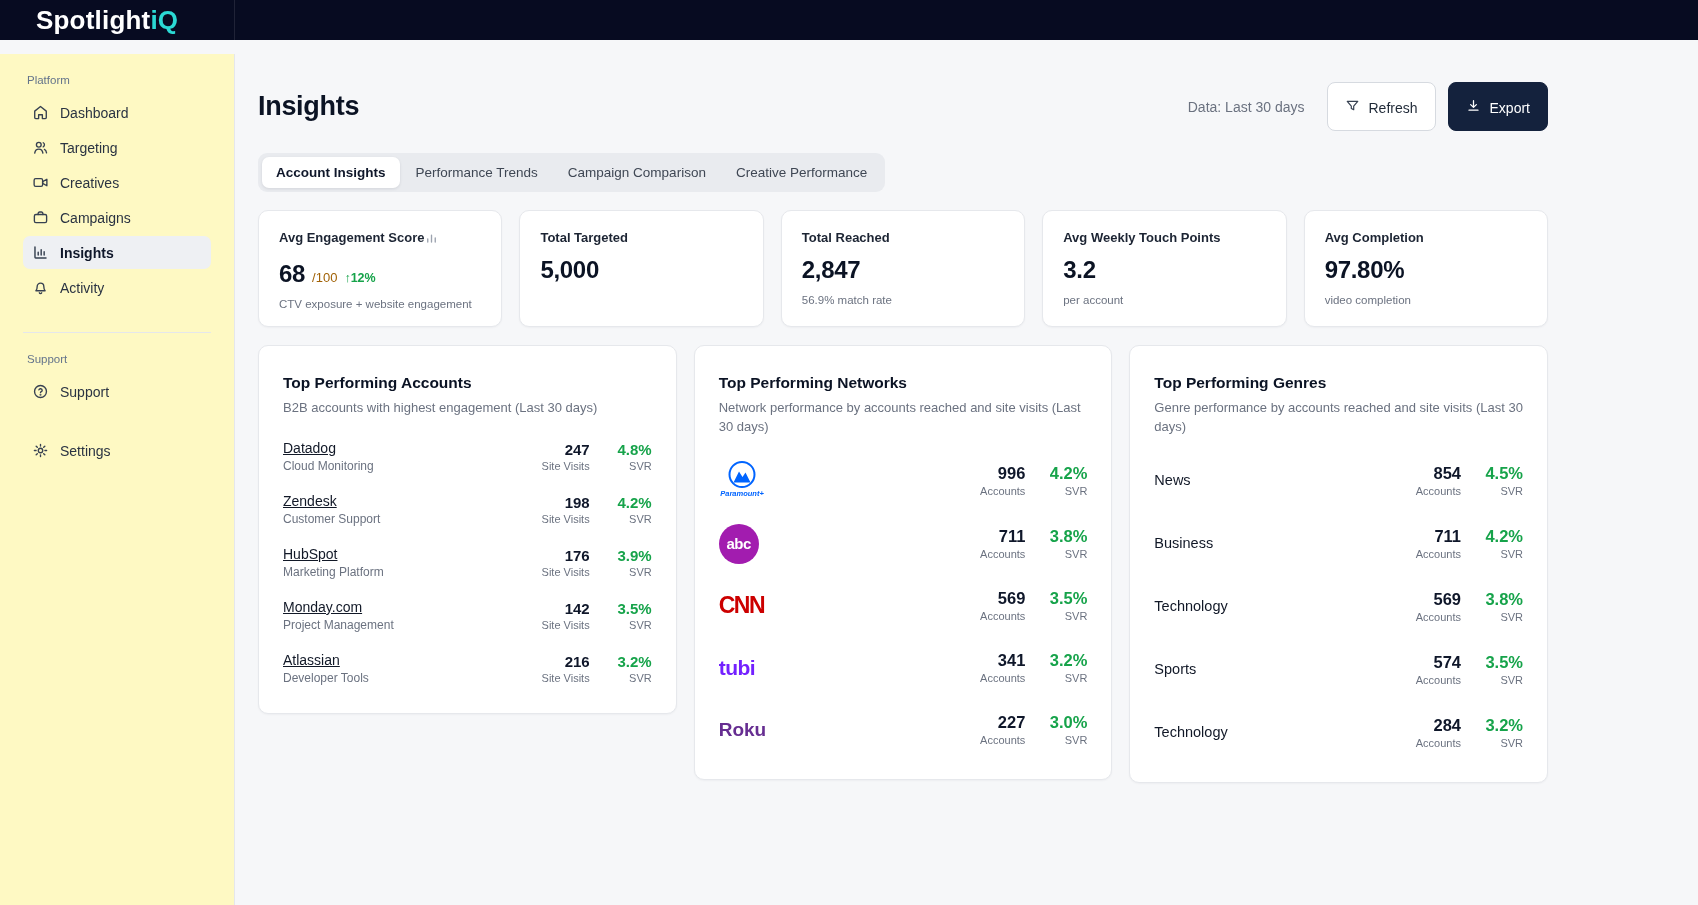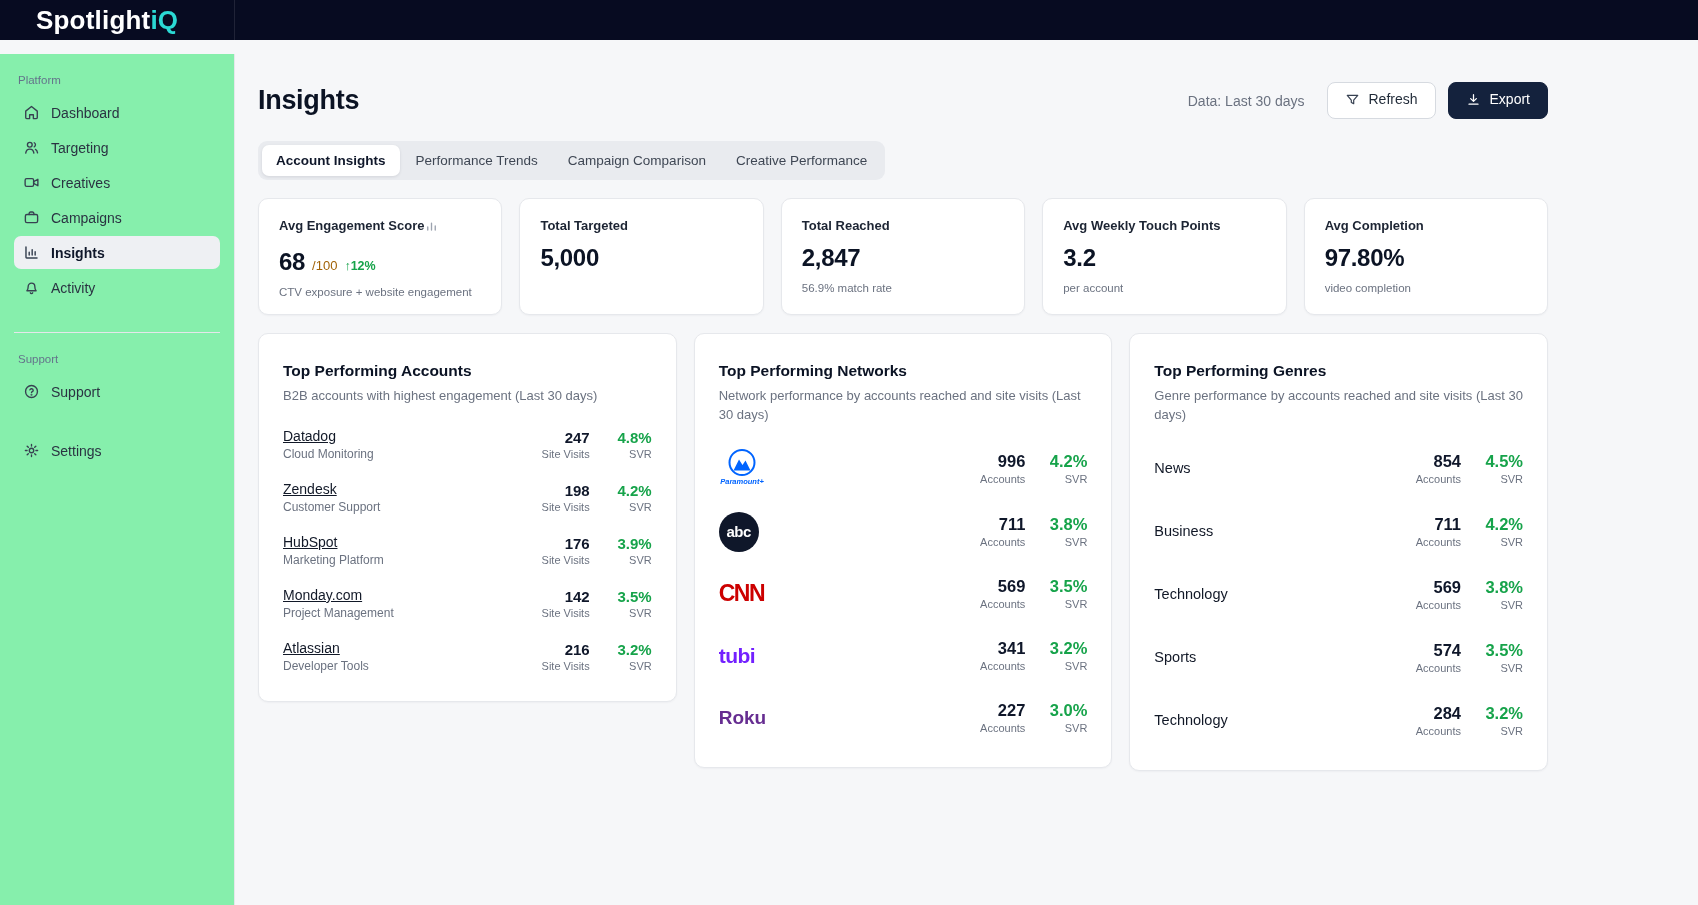--- a/index.html
+++ b/index.html
@@ -28,23 +28,23 @@
     border-right: 1px solid rgba(255,255,255,.10);
     font-size: 26px; font-weight: 700; color: #ffffff;
     letter-spacing: .2px;
     cursor: pointer;
   }
   .logo .accent { color: #2bd9d4; }
 
   
   .sidebar {
     position: absolute; top: 54px; left: 0; bottom: 0; width: 235px;
-    background: #86efac;
+    background: #fef9c3;
     border-right: 1px solid #e5e7eb;
-    padding: 16px 14px;
+    padding: 16px 23px;
   }
   .side-label { font-size: 11.5px; color: #64748b; margin: 4px 0 10px 4px; }
   .nav-item {
     display: flex; align-items: center; gap: 11px;
     padding: 8px 9px; border-radius: 7px;
     font-size: 14px; color: #2a3342;
     cursor: pointer; margin-bottom: 2px;
   }
   .nav-item.active { background: #eef0f3; font-weight: 700; color: #0f172a; }
   .nav-ico { display: flex; align-items: center; color: #374151; }
@@ -56,23 +56,23 @@
   .main {
     position: absolute; top: 54px; left: 235px; right: 0; bottom: 0;
     padding: 28px 150px 40px 23px;
     overflow: hidden;
   }
   .page-head { display: flex; align-items: center; justify-content: space-between; margin-bottom: 22px; }
   .page-title { font-size: 27px; font-weight: 800; margin: 0; letter-spacing: -.3px; color: #0b1324; }
   .head-right { display: flex; align-items: center; gap: 12px; }
   .data-range { color: #6b7280; font-size: 14px; margin-right: 10px; }
   .btn {
-    display: inline-flex; align-items: flex-start; gap: 9px;
+    display: inline-flex; align-items: flex-end; gap: 9px;
     font-size: 14px; font-family: inherit;
-    border-radius: 8px; padding: 9px 17px; cursor: pointer; line-height: 1;
+    border-radius: 8px; padding: 15px 17px; cursor: pointer; line-height: 1;
   }
   .btn-light { background: #ffffff; border: 1px solid #d6dae0; color: #1f2937; }
   .btn-dark { background: #14223d; border: 1px solid #14223d; color: #ffffff; }
 
   
   .tabs {
     display: inline-flex; background: #e9ebef; border-radius: 9px;
     padding: 4px; gap: 2px; margin-bottom: 18px;
   }
   .tab {
@@ -124,21 +124,21 @@
   .stat.svr { min-width: 44px; }
   .stat-num { font-size: 15px; font-weight: 700; color: #0f172a; }
   .stat-num.green { color: #16a34a; }
   .stat-label { font-size: 11px; color: #6b7280; margin-top: 2px; }
   .net-card .stat-num, .genre-card .stat-num { font-size: 16.5px; }
 
   
   .net-logo { display: flex; align-items: center; min-height: 40px; }
   .logo-abc {
     width: 40px; height: 40px; border-radius: 50%;
-    background: #0f172a; color: #ffffff;
+    background: #a21caf; color: #ffffff;
     display: flex; align-items: center; justify-content: center;
     font-size: 15px; font-weight: 700; letter-spacing: -.5px;
   }
   .logo-cnn { color: #cc0000; font-size: 23px; font-weight: 800; letter-spacing: -1.5px; }
   .logo-tubi { color: #7321ff; font-size: 21px; font-weight: 800; letter-spacing: -.5px; }
   .logo-roku { color: #662d91; font-size: 19px; font-weight: 800; }
 </style>
 </head>
 <body>
 

